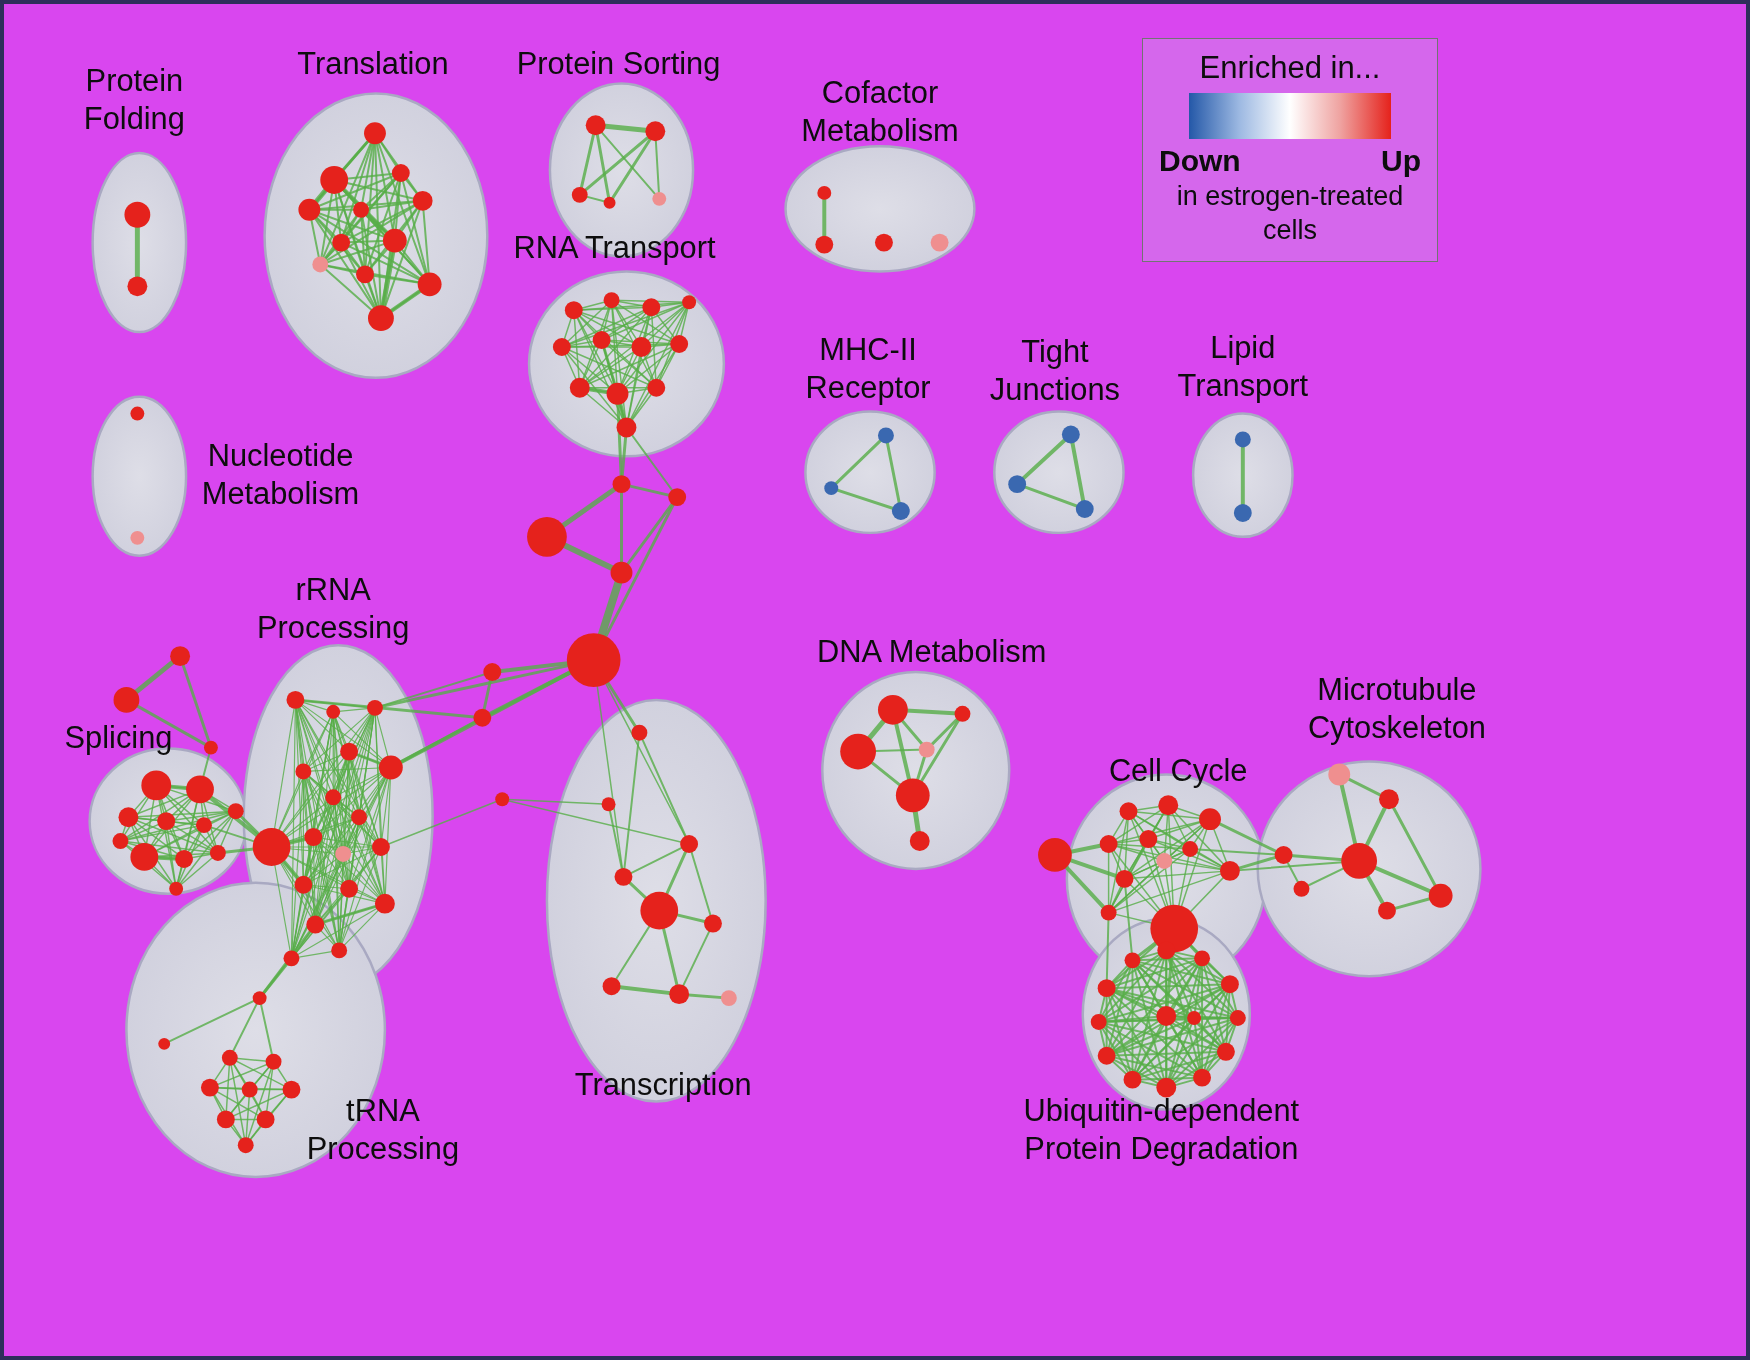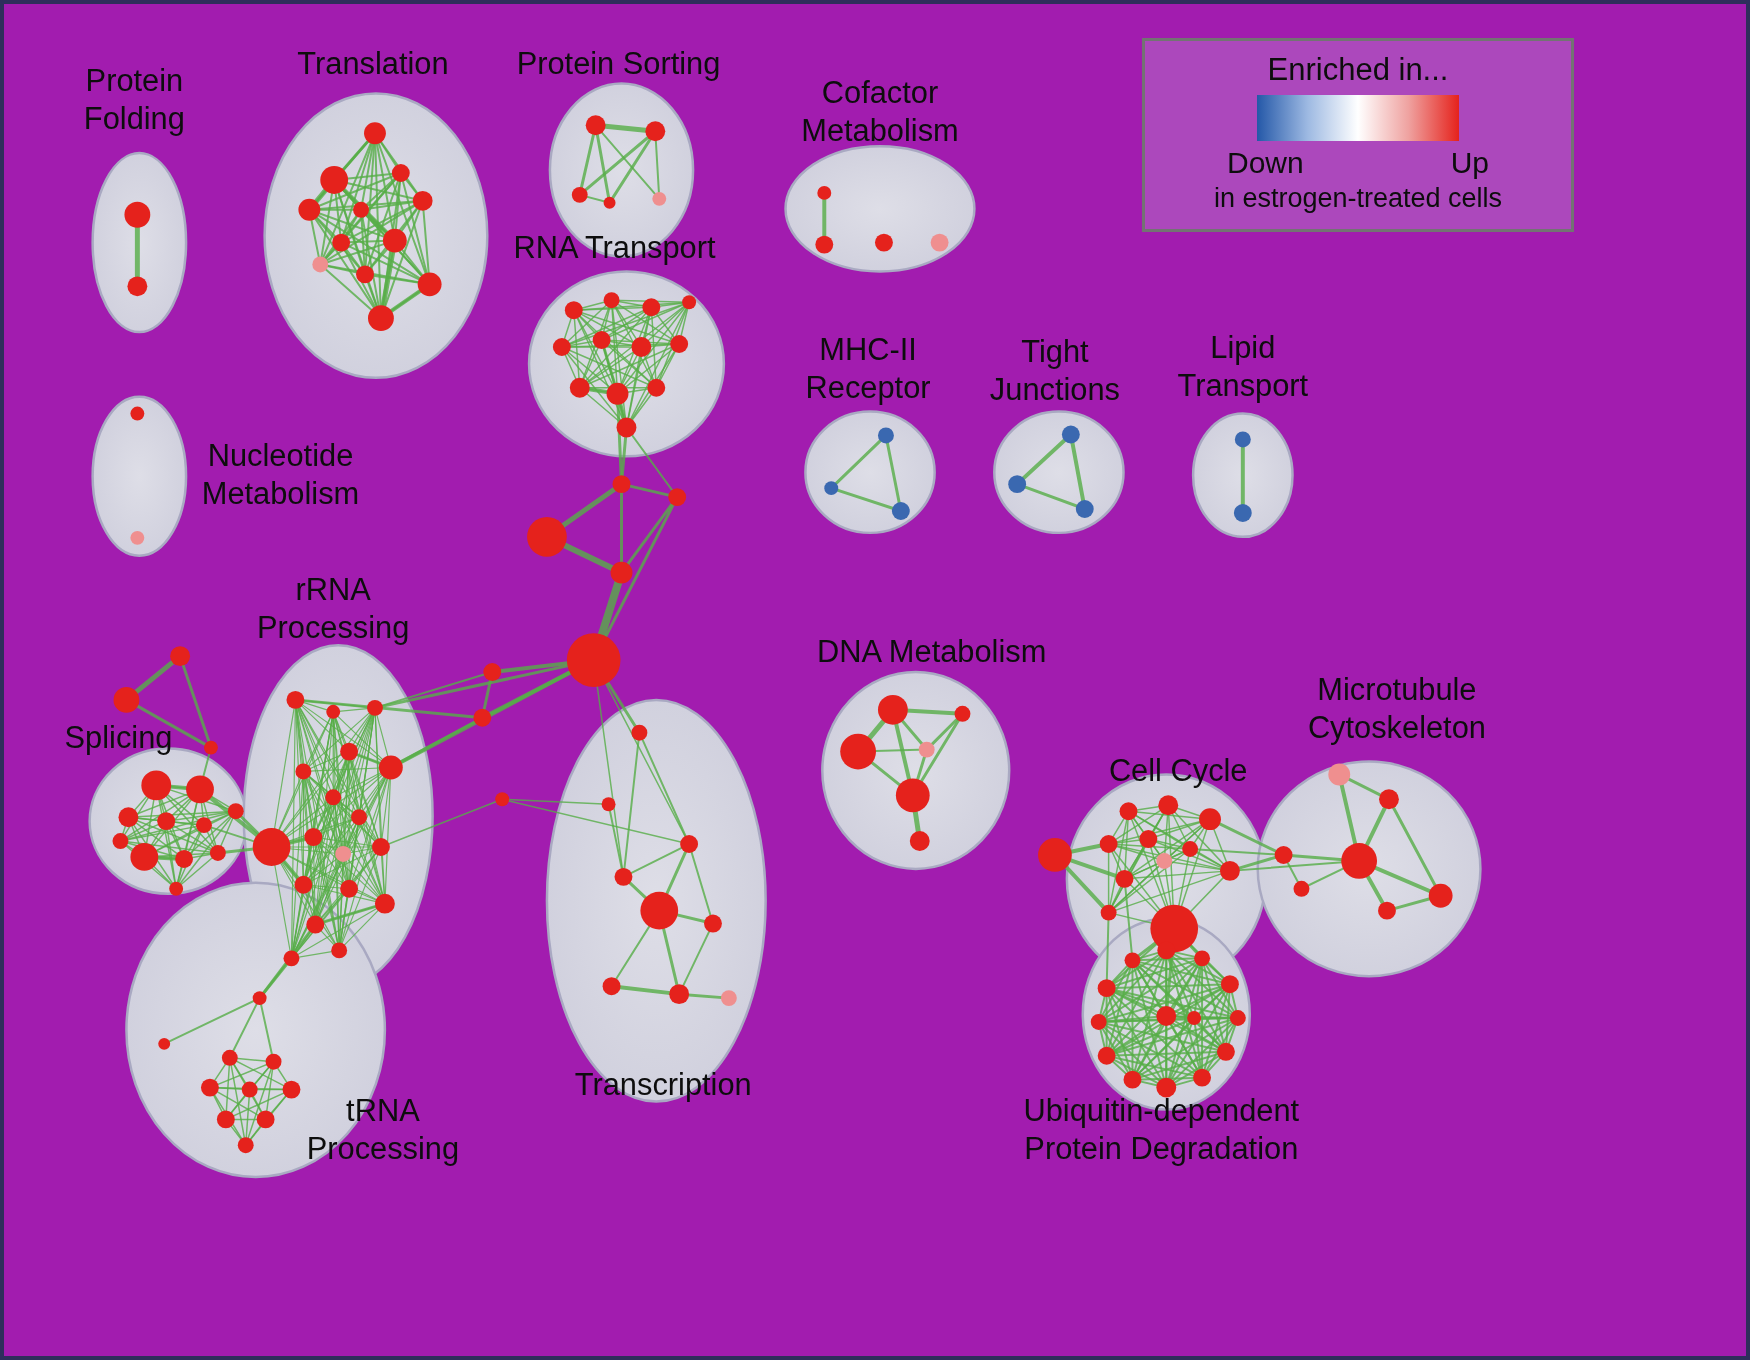--- a/index.html
+++ b/index.html
@@ -16,48 +16,49 @@
   #network-svg { position: absolute; left: 0; top: 0; width: 100%; height: 100%; }
   .cluster-label {
     font-size: 31px;
     fill: #0d0d0d;
     font-family: "Liberation Sans", sans-serif;
   }
   .legend {
     position: absolute;
     left: 1138px;
     top: 34px;
-    width: 432px;
+    width: 296px;
     box-sizing: border-box;
-    border: 3px solid #737373;
+    border: 1px solid #737373;
     padding: 10px 14px 14px;
     text-align: center;
     color: #0d0d0d;
     background: rgba(205,205,226,0.25);
   }
   .legend-title { font-size: 31px; line-height: 38px; }
   .legend-bar {
     width: 202px;
     height: 46px;
     margin: 6px auto 4px;
   }
   .legend-row {
     width: 262px;
     margin: 0 auto;
     display: flex;
     justify-content: space-between;
     font-size: 30px;
     line-height: 36px;
+    font-weight: bold;
   }
   .legend-caption { font-size: 27px; line-height: 34px; }
 </style>
 </head>
 <body>
 
-<div class="figure" style="background: #a21caf; border-color: rgb(46, 46, 92);">
+<div class="figure" style="background: #d946ef; border-color: rgb(46, 46, 92);">
 
   <svg id="network-svg" viewBox="0 0 1750 1360" xmlns="http://www.w3.org/2000/svg">
     <defs>
       <radialGradient id="ellipseFill">
         <stop offset="0%" stop-color="#dedee7"></stop>
         <stop offset="100%" stop-color="#d1d1de"></stop>
       </radialGradient>
     </defs>
     <g id="g-clusters">
         <ellipse cx="135" cy="240" rx="47" ry="90" fill="url(#ellipseFill)" stroke="#a9a9c2" stroke-width="2.5"></ellipse>

